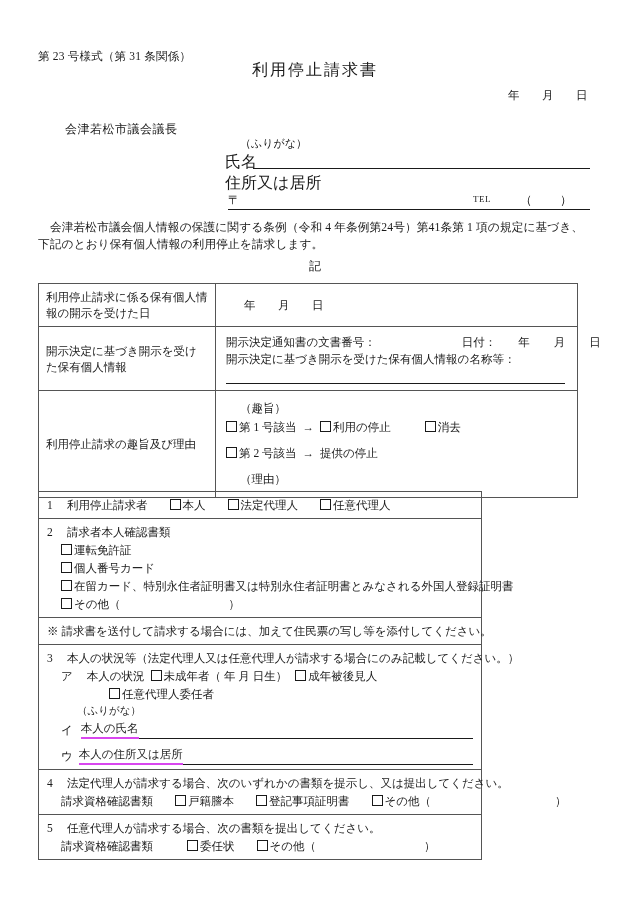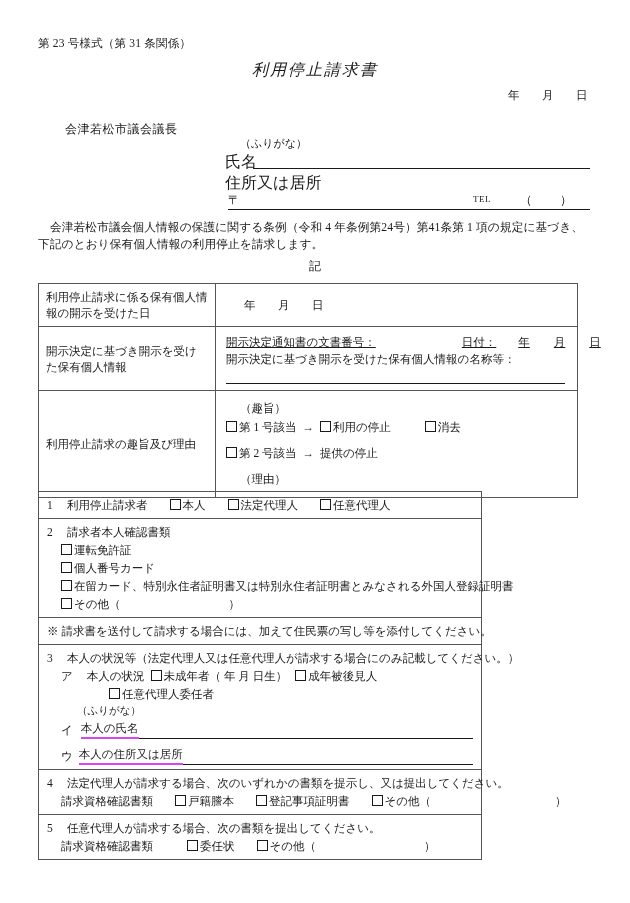--- a/index.html
+++ b/index.html
@@ -20,33 +20,32 @@
     position: absolute;
     left: 0; top: 0;
     width: 630px;
     height: 903px;
   }
 
   
   .form-no {
     position: absolute;
     left: 38px;
-    top: 36px;
+    top: 49px;
     font-size: 11.5px;
     letter-spacing: .2px;
     white-space: nowrap;
   }
   .doc-title {
     position: absolute;
     left: 0; right: 0;
     top: 60px;
     text-align: center;
     font-size: 16px;
     letter-spacing: 2px;
-    font-style: italic;
   }
   .date-line {
     position: absolute;
     right: 42px;
     top: 88px;
     font-size: 11.5px;
     letter-spacing: .5px;
     white-space: nowrap;
   }
   .date-line span { margin-left: 22px; }
@@ -173,21 +172,21 @@
     line-height: 17px;
   }
   .cell-top { vertical-align: top !important; }
 
   .datefield {
     letter-spacing: .5px;
     padding-left: 18px;
   }
   .datefield span { margin-right: 22px; }
 
-  .disclosure-l1 { white-space: nowrap; text-decoration: underline; }
+  .disclosure-l1 { white-space: nowrap; }
   .disclosure-l1 .gap1 { display:inline-block; width: 86px; }
   .disclosure-l1 .gap2 { display:inline-block; width: 22px; }
   .disclosure-l1 .d { margin-right: 24px; }
   .disclosure-l1 .d:last-child { margin-right: 0; }
   .name-rule {
     margin-top: 14px;
     margin-right: 2px;
     border-bottom: 1px solid #1a1a1a;
     height: 1px;
   }

